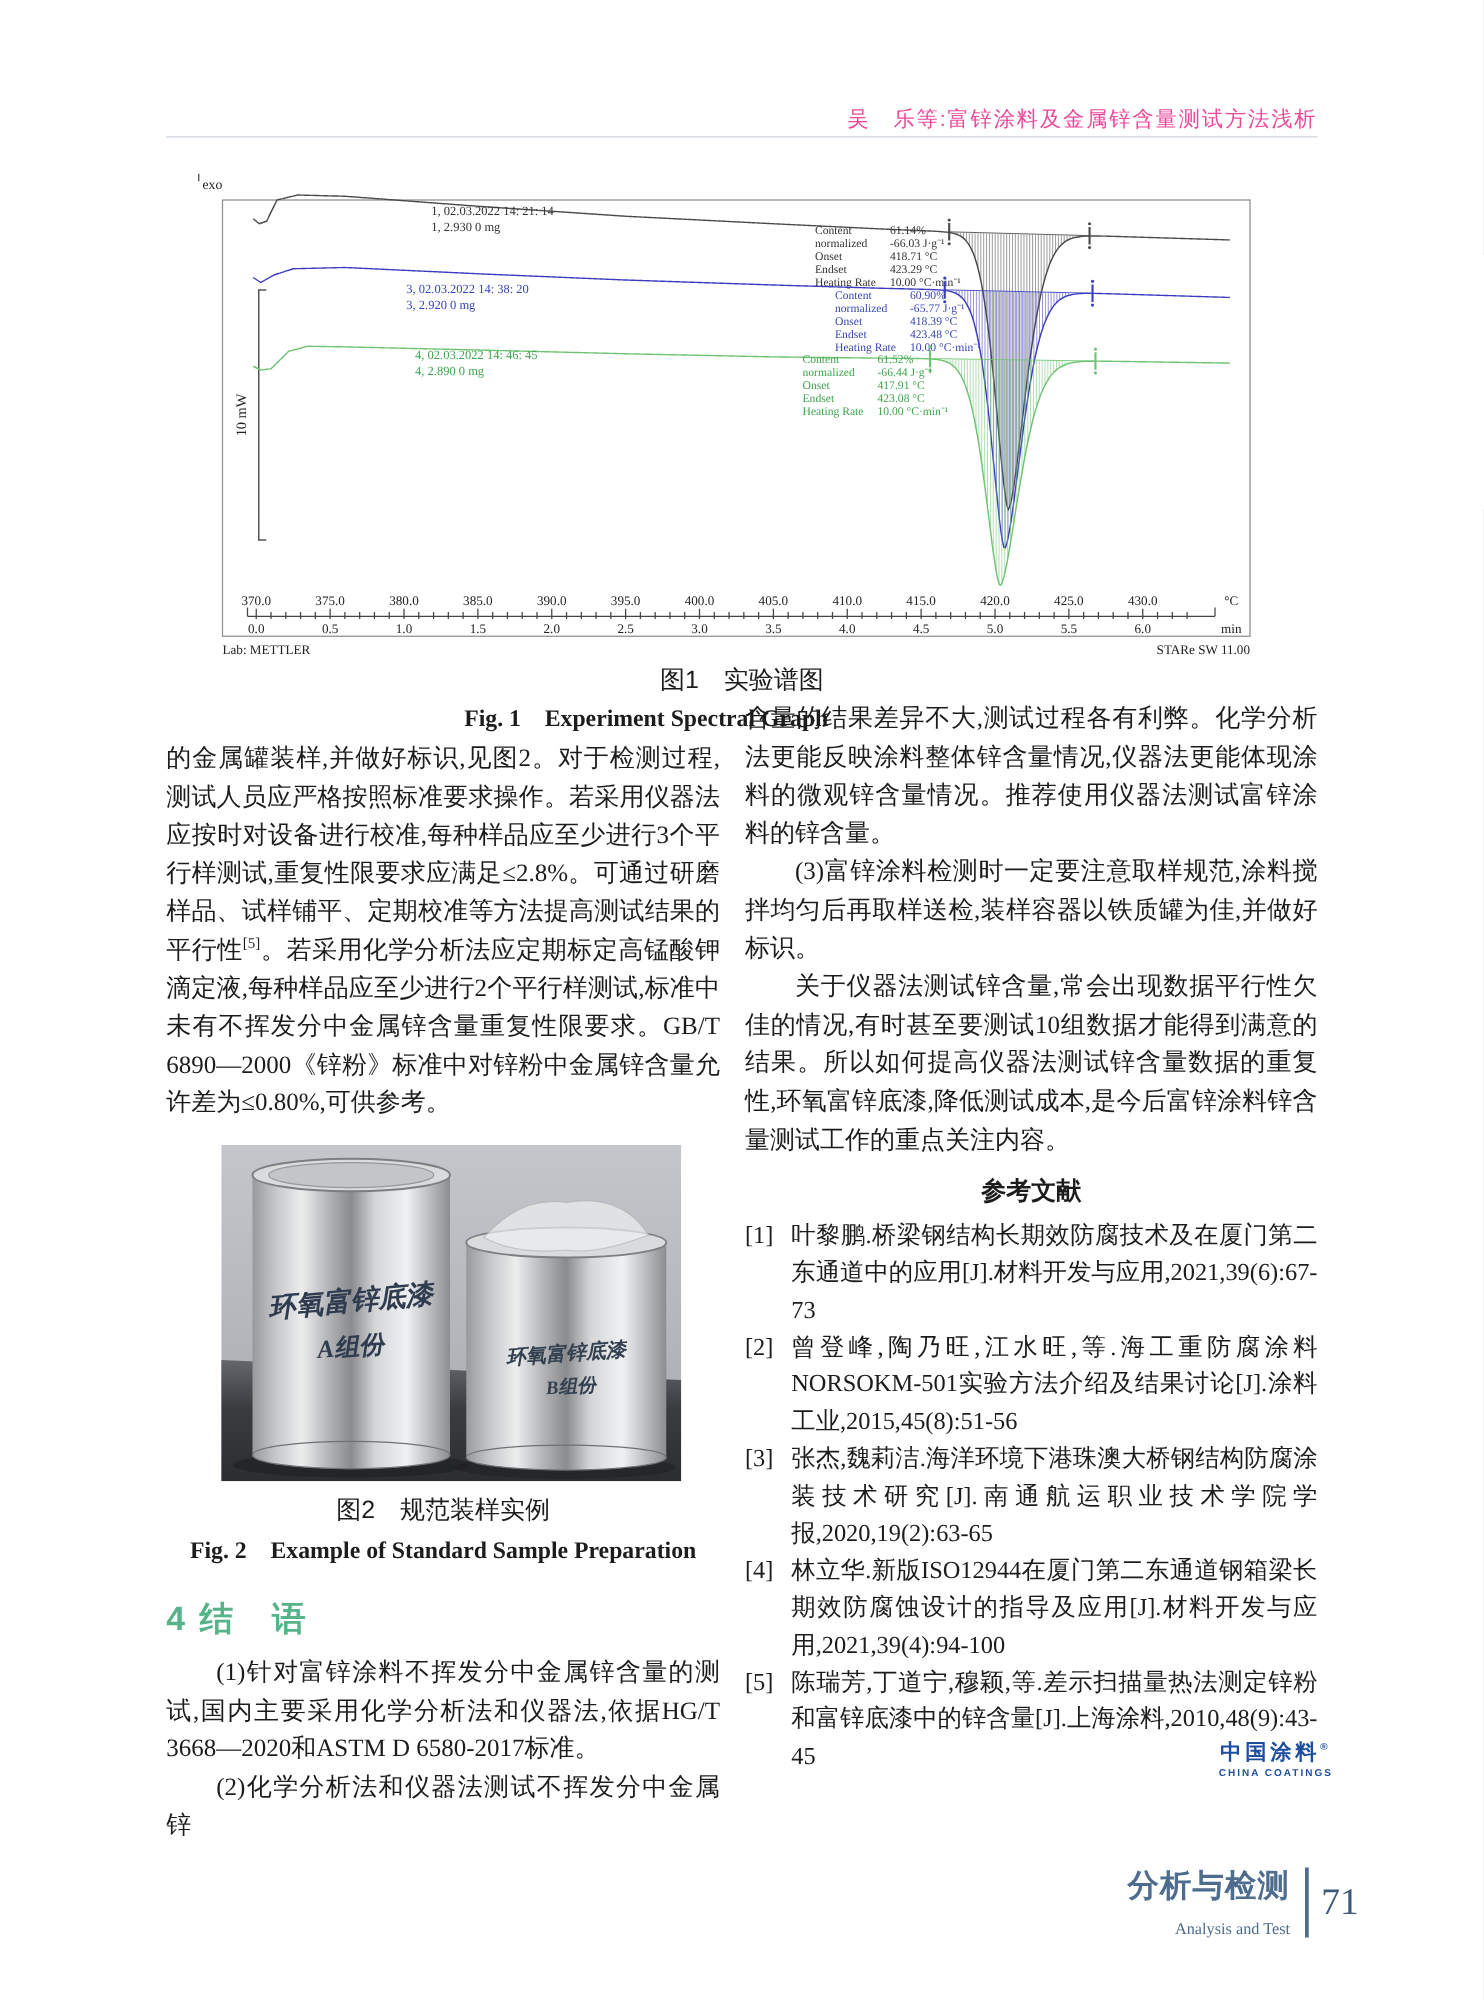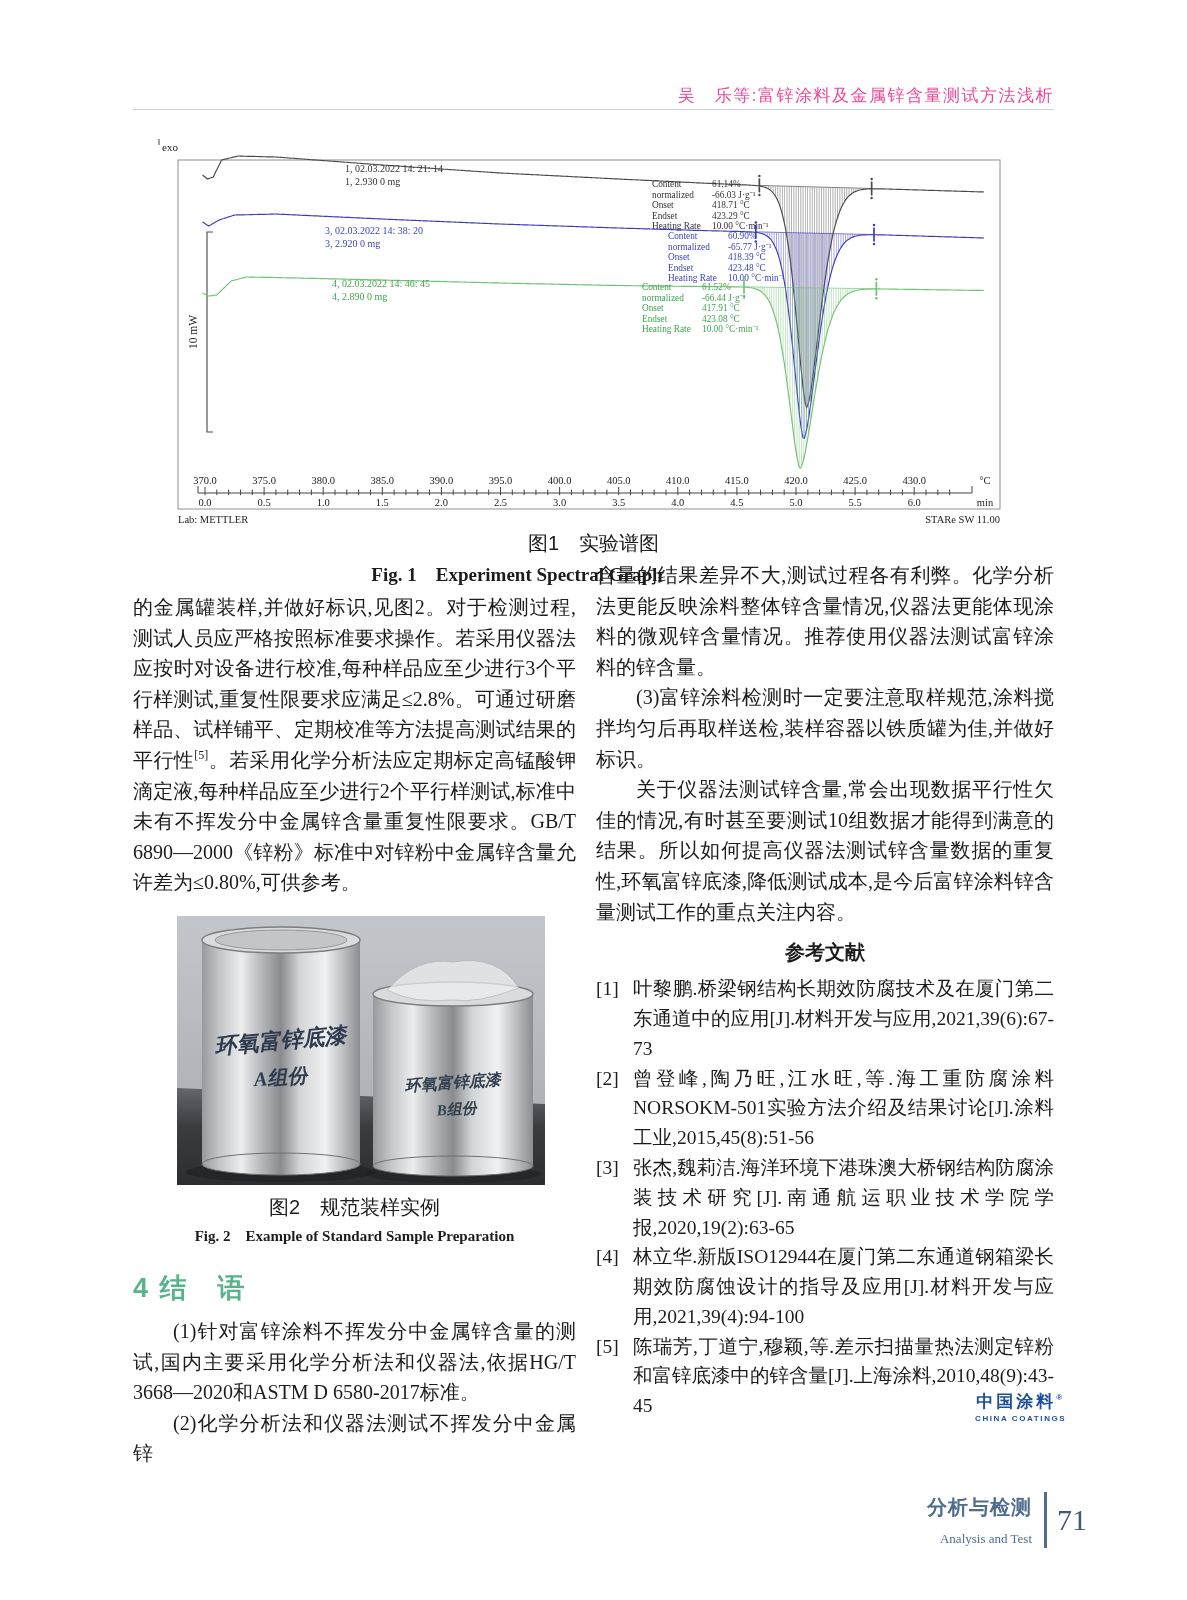--- a/index.html
+++ b/index.html
@@ -18,40 +18,40 @@
   
   .col-left{position:absolute;left:133px;top:592px;width:443px;}
   .col-right{position:absolute;left:596px;top:560px;width:458px;}
   p.body{margin:0;font-size:20px;line-height:30.6px;text-align:justify;text-justify:inter-ideograph;}
   p.indent{text-indent:2em;}
   p.body sup{font-size:12px;line-height:0;}
   
   .fig2-photo{display:block;margin:18px 0 0 44px;}
   .fig2-cap-cn{margin-top:9px;text-align:center;font-size:20px;font-weight:normal;
         font-family:"Liberation Sans",sans-serif;}
-  .fig2-cap-en{margin-top:6px;text-align:center;font-size:15px;font-weight:bold;}
+  .fig2-cap-en{margin-top:6px;text-align:center;font-size:19px;font-weight:bold;}
   
   .sec-heading{margin:24px 0 10px 0;font-size:27px;font-weight:bold;color:#57b389;
         font-family:"Liberation Sans",sans-serif;letter-spacing:2px;}
   
   .refs-heading{margin:12px 0 8px 0;text-align:center;font-size:20px;font-weight:bold;
         font-family:"Liberation Sans",sans-serif;}
   .ref{display:flex;font-size:19.5px;line-height:29.8px;margin:0;}
   .ref-num{flex:0 0 37px;}
   .ref-text{flex:1;text-align:justify;text-justify:inter-ideograph;}
   
   .brand{position:absolute;left:975px;top:1390px;text-align:center;color:#1d4f9e;
         font-family:"Liberation Sans",sans-serif;}
   .brand-cn{font-size:17px;font-weight:bold;letter-spacing:3px;}
   .brand-cn sup{font-size:8px;}
   .brand-en{font-size:8px;letter-spacing:1.6px;font-weight:bold;margin-top:1px;}
   
   .pfoot{position:absolute;top:1492px;right:100px;display:flex;align-items:center;color:#4e6d8e;}
   .pfoot-txt{text-align:right;}
-  .pfoot-cn{font-size:20px;font-weight:bold;letter-spacing:1px;font-family:"Liberation Sans",sans-serif;}
+  .pfoot-cn{font-size:25px;font-weight:bold;letter-spacing:1px;font-family:"Liberation Sans",sans-serif;}
   .pfoot-en{font-size:13px;margin-top:10px;font-family:"Liberation Serif",serif;}
   .pfoot-bar{width:3px;height:56px;background:#4e6d8e;margin:0 10px 0 12px;}
   .pfoot-num{font-size:30px;color:#3d5a77;font-family:"Liberation Serif",serif;}
 </style>
 </head>
 <body>
 
 <div class="page">
 
   <div class="running-title">吴　乐等:富锌涂料及金属锌含量测试方法浅析</div>

